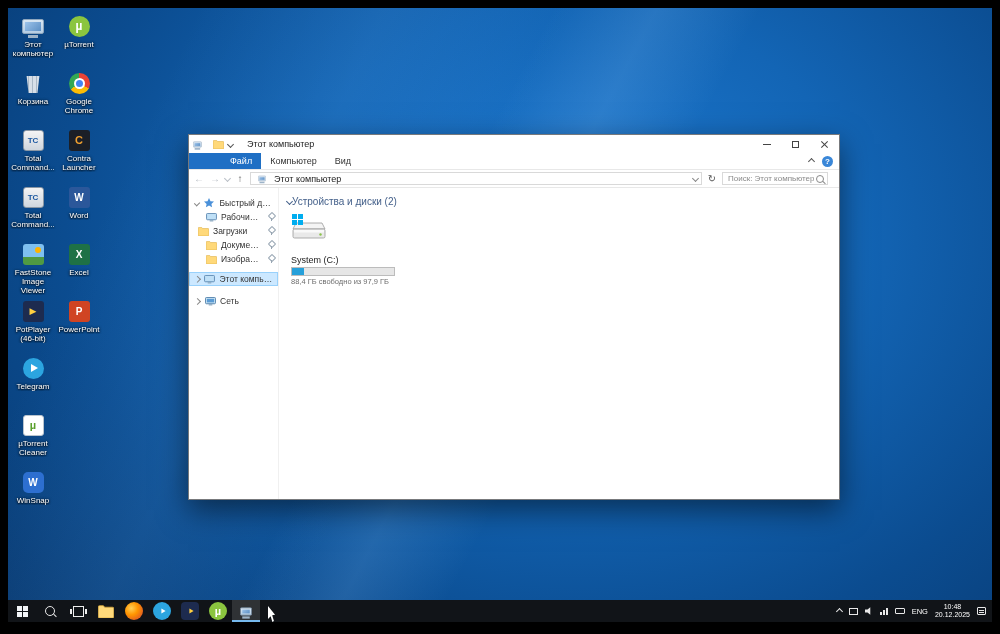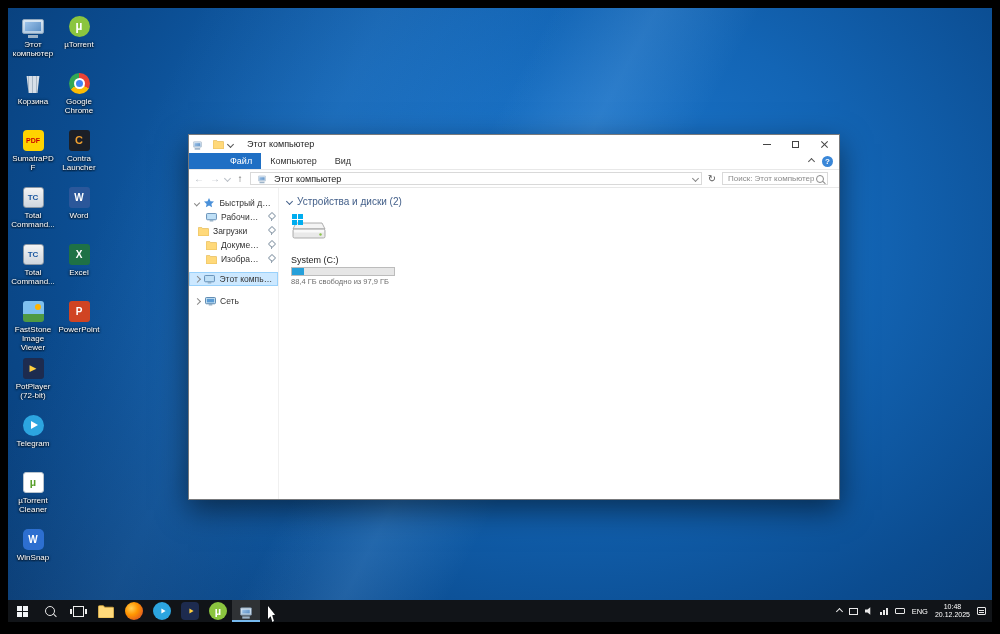--- a/index.html
+++ b/index.html
@@ -83,21 +83,21 @@
   .searchbox input{border:0;outline:0;flex:1;font-size:8px;font-family:inherit;color:#444;min-width:0;background:transparent;}
   .searchbox input::placeholder{color:#8a8a8a;}
   .winbody{flex:1;display:flex;min-height:0;}
   .navpane{width:90px;flex:0 0 90px;border-right:1px solid #f0f0f0;padding-top:8px;box-sizing:border-box;}
   .nrow{height:14px;display:flex;align-items:center;gap:4px;padding:0 3px 0 6px;color:#333;font-size:8.5px;white-space:nowrap;}
   .nrow .lbl{overflow:hidden;text-overflow:ellipsis;}
   .nrow .grow{flex:1;}
   .nrow.sel{background:#cce8ff;box-shadow:inset 0 0 0 1px #99d1fb;}
   .nicon{flex:0 0 12px;display:flex;justify-content:center;}
   .content{flex:1;padding:6px 8px;min-width:0;}
-  .grouphdr{display:flex;align-items:center;gap:5px;color:#44608a;font-size:10px;height:14px;}
+  .grouphdr{display:flex;align-items:center;color:#44608a;font-size:10px;height:14px;}
   .tiles{display:flex;gap:10px;margin-top:6px;margin-left:4px;}
   .dtile{width:150px;display:flex;gap:5px;align-items:flex-start;flex-direction:column;}
   .drv{position:relative;width:36px;height:28px;flex:0 0 36px;}
   .wlogo{position:absolute;left:1px;top:0;display:grid;grid-template-columns:5px 5px;grid-template-rows:5px 5px;gap:1px;}
   .wlogo i{background:#00adef;}
   .dinfo{flex:1;min-width:0;}
   .dname{font-size:9px;color:#222;line-height:10px;}
   .dbar{margin-top:2px;width:104px;height:9px;border:1px solid #bcbcbc;background:#e6e6e6;box-sizing:border-box;}
   .dfill{height:100%;background:#26a0da;}
   .dfree{margin-top:2px;font-size:7.5px;color:#6d6d6d;line-height:8px;}
@@ -155,47 +155,41 @@
         <div class="dlabel">Этот компьютер</div>
       </div>
       <div class="dcell">
         <div class="dimg">
             <div class="bin"></div>
           </div>
         <div class="dlabel">Корзина</div>
       </div>
       <div class="dcell">
         <div class="dimg">
-            <div class="tile sumatra">PDF</div>
-          </div>
-        <div class="dlabel">SumatraPDF</div>
-      </div>
-      <div class="dcell">
-        <div class="dimg">
             <div class="tile tcicon">TC</div>
           </div>
         <div class="dlabel">Total Command...</div>
       </div>
       <div class="dcell">
         <div class="dimg">
             <div class="tile tcicon">TC</div>
           </div>
         <div class="dlabel">Total Command...</div>
       </div>
       <div class="dcell">
         <div class="dimg">
             <div class="tile faststone"></div>
           </div>
         <div class="dlabel">FastStone Image Viewer</div>
       </div>
       <div class="dcell">
         <div class="dimg">
             <div class="tile potplayer">▶</div>
           </div>
-        <div class="dlabel">PotPlayer (72-bit)</div>
+        <div class="dlabel">PotPlayer (46-bit)</div>
       </div>
       <div class="dcell">
         <div class="dimg">
             <div class="telegram">
               <div class="tri"></div>
             </div>
           </div>
         <div class="dlabel">Telegram</div>
       </div>
       <div class="dcell">

